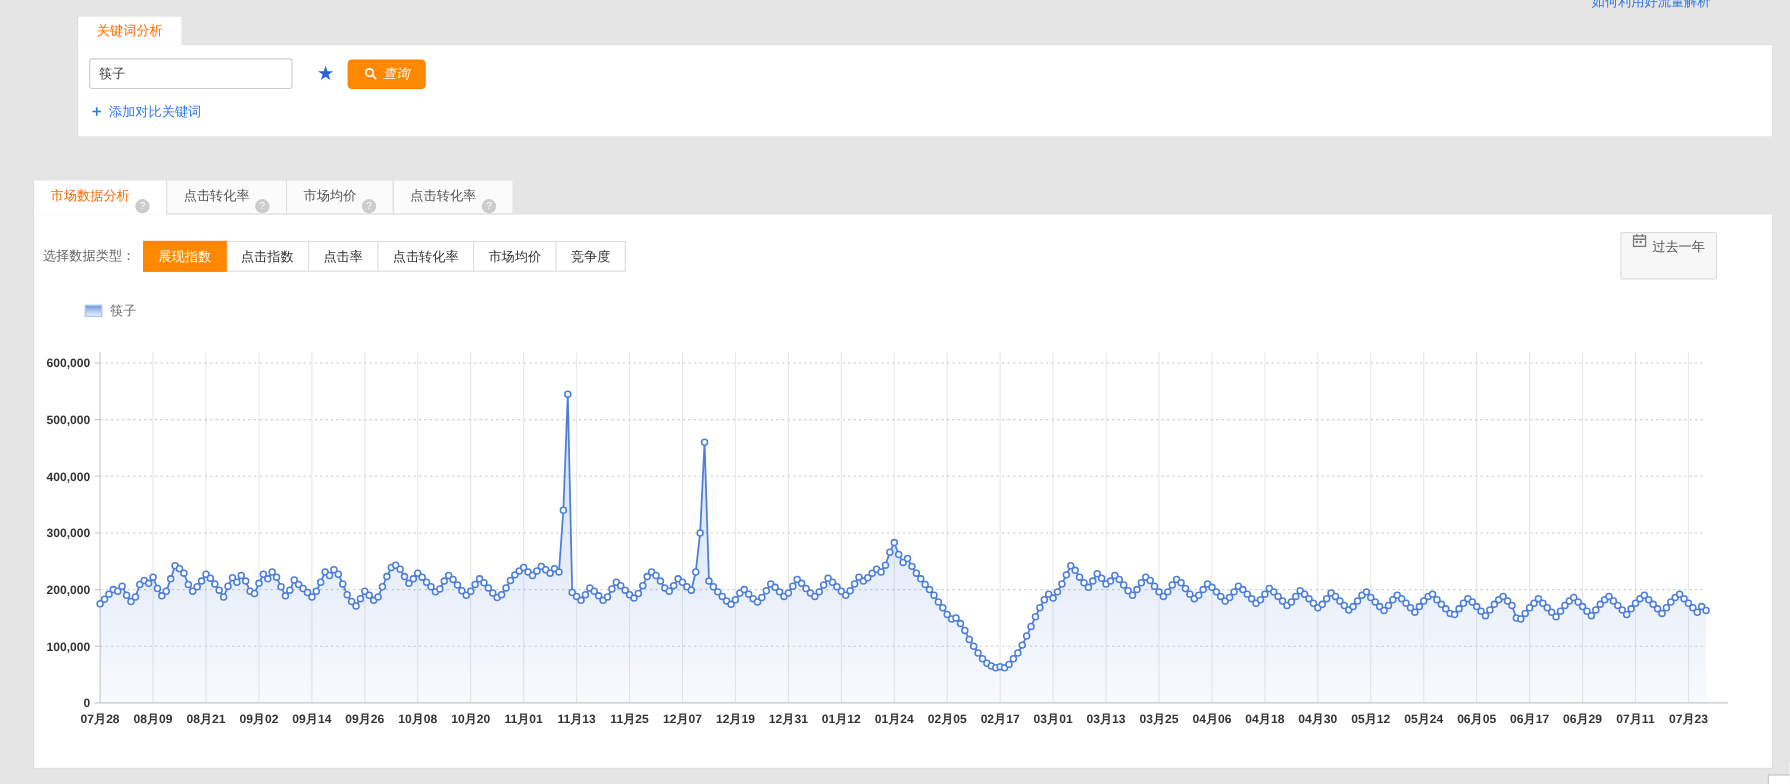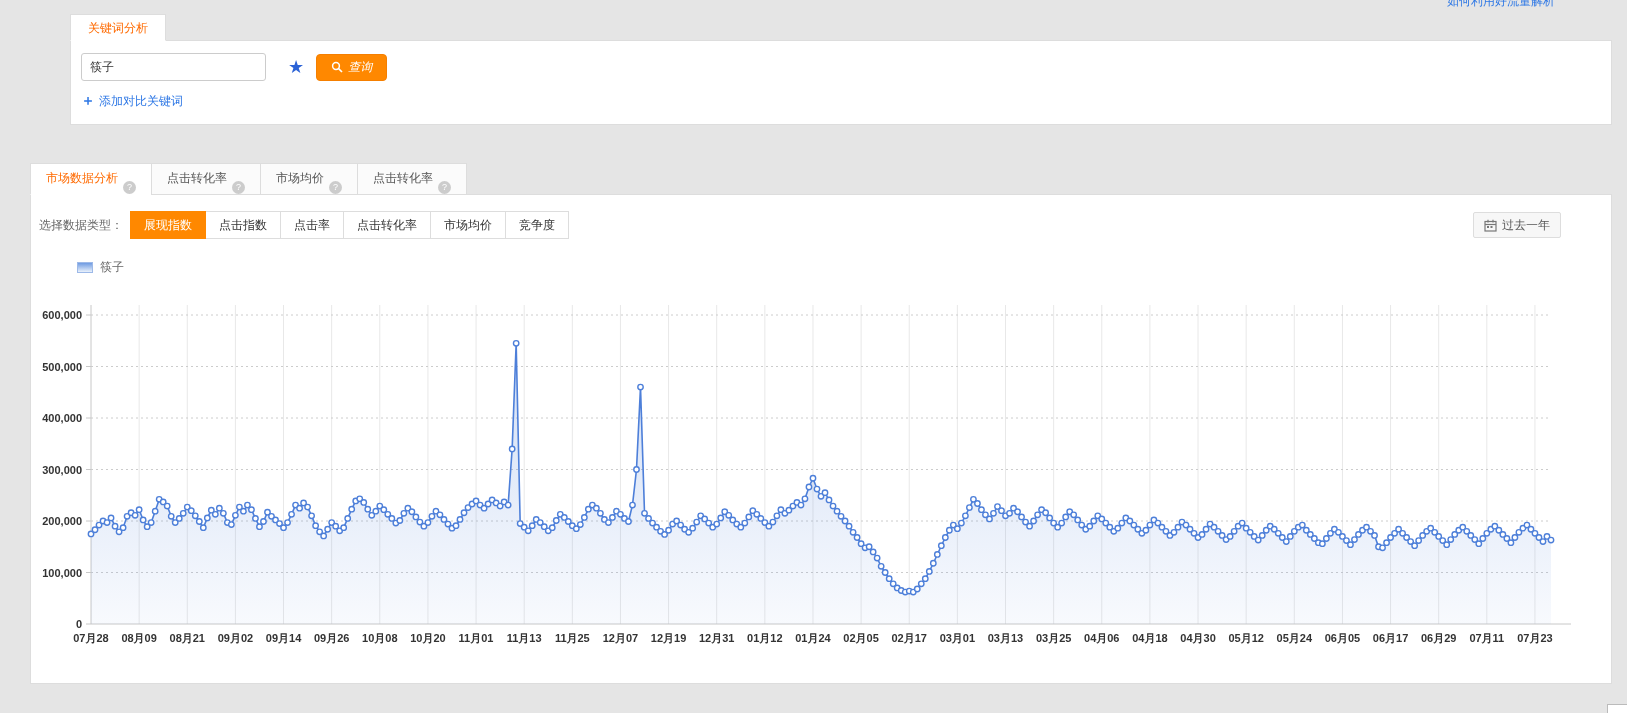--- a/index.html
+++ b/index.html
@@ -35,22 +35,22 @@
   .qmark { display:inline-block; width:13px; height:13px; border-radius:50%; background:#ccc; color:#fff;
            font-size:9px; line-height:13px; text-align:center; cursor:pointer; }
   .an-panel { border:1px solid #ddd; margin-top:-1px; background:#fff; padding:16px 8px 28px; }
 
   .dt-row { display:flex; align-items:center; }
   .dt-label { color:#666; margin-right:8px; }
   .dt-group { display:flex; }
   .dt-btn { height:28px; line-height:26px; padding:0 13px; background:#fff; border:1px solid #ddd; margin-left:-1px;
             color:#333; cursor:pointer; font-size:12px; font-family:inherit; }
   .dt-btn.active { background:#ff8800; border-color:#ff8800; color:#fff; position:relative; z-index:1; }
-  .date-btn { margin-left:auto; margin-right:42px; height:26px; line-height:24px; padding:0 10px; background:#f7f7f7;
-              border:1px solid #ddd; border-radius:2px; color:#555; cursor:pointer; display:inline-flex; align-items:center; gap:5px; font-family:inherit; font-size:12px; }
+  .date-btn { margin-left:auto; margin-right:42px; height:43px; line-height:24px; padding:0 10px; background:#f7f7f7;
+              border:1px solid #ddd; border-radius:2px; color:#555; cursor:pointer; display:inline-flex; align-items:flex-start; gap:5px; font-family:inherit; font-size:12px; }
 
   .legend { margin:20px 0 0 38px; display:flex; align-items:center; gap:7px; cursor:pointer; }
   .legend-swatch { width:16px; height:11px; border:1px solid #9db9e8; background:linear-gradient(#6f9be2,#e9f1fb); }
   .legend-name { color:#666; }
 
   .chart-box { margin-top:24px; }
   svg text { font-family:"Liberation Sans","DejaVu Sans",sans-serif; }
 
   .corner-widget { position:absolute; right:-14px; bottom:-15px; width:34px; height:24px; background:#fff; border:1px solid #bbb; }
 </style>

